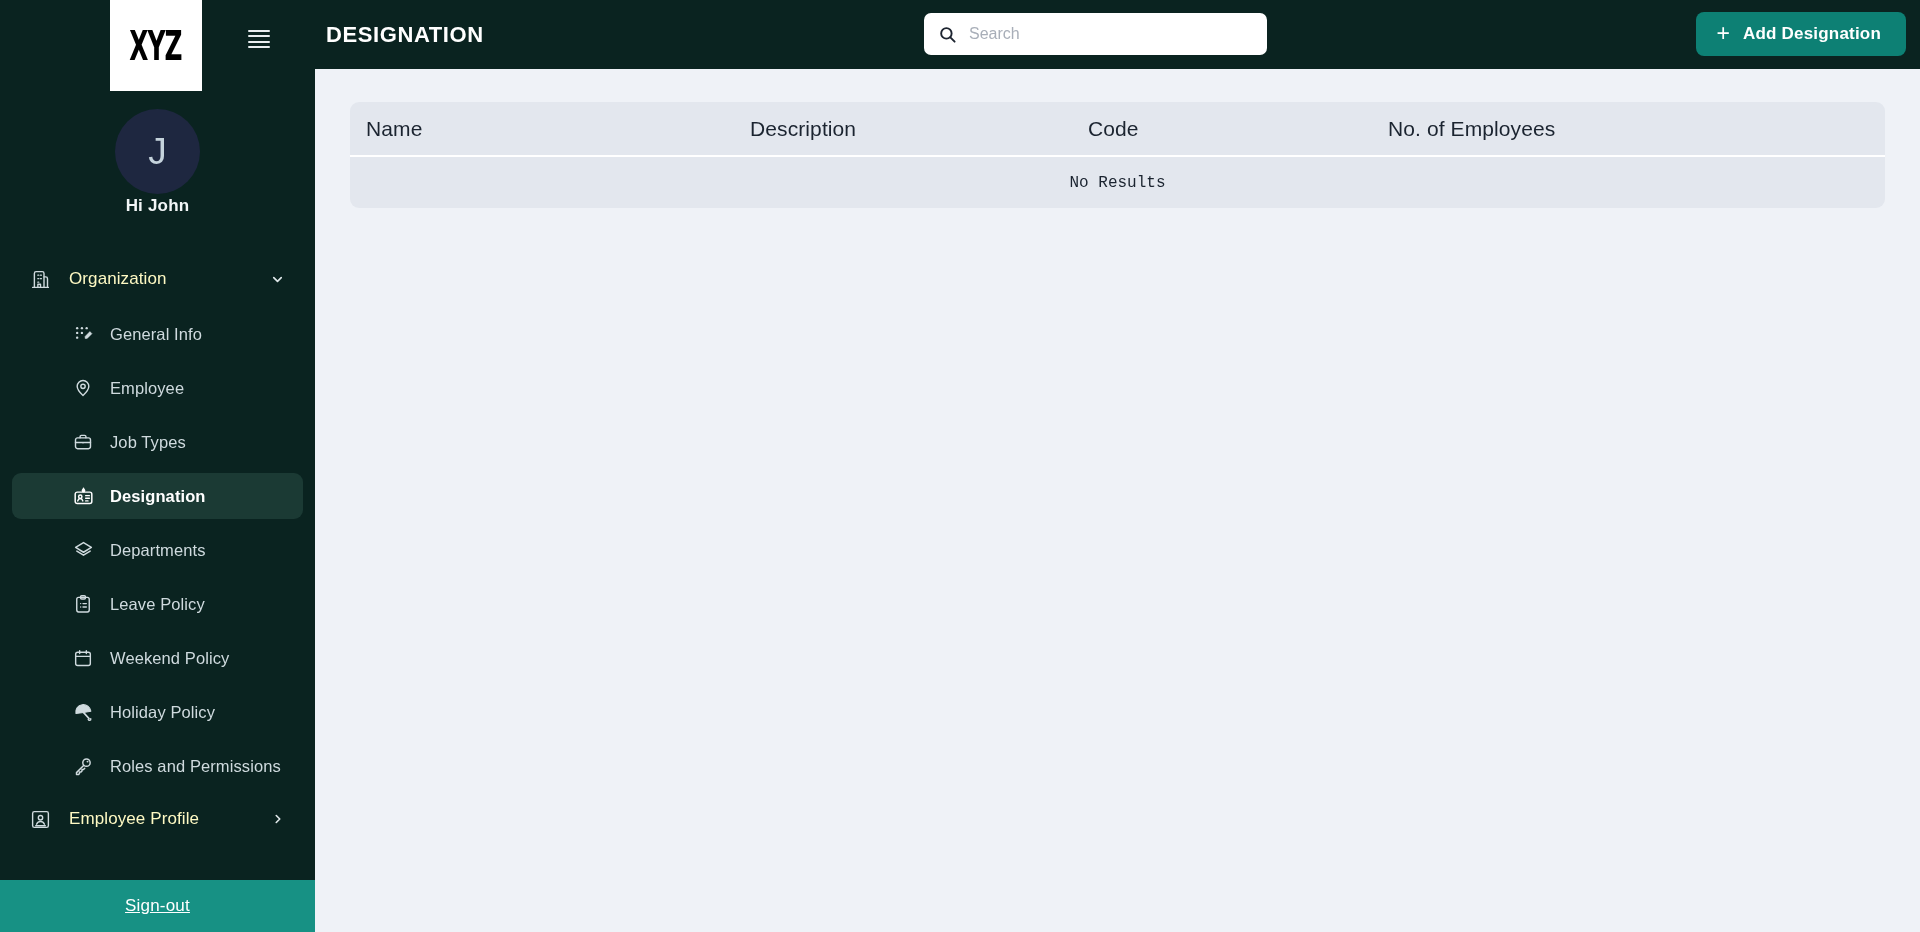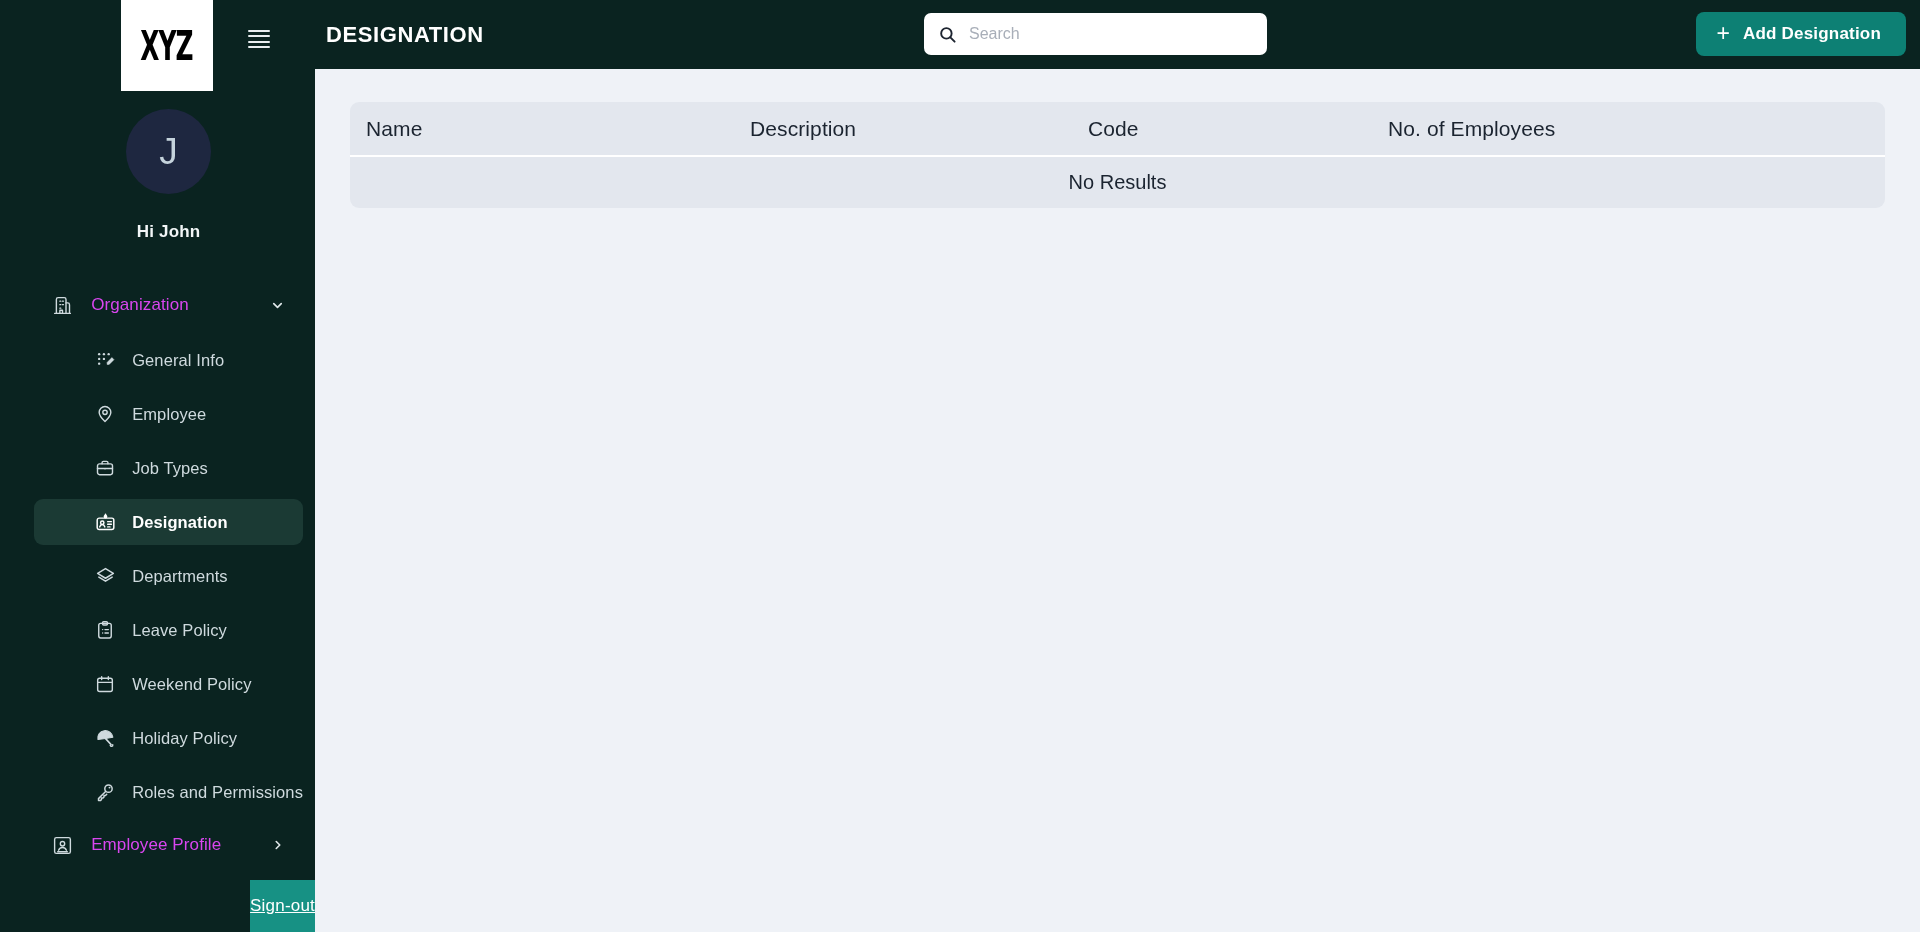--- a/index.html
+++ b/index.html
@@ -10,21 +10,20 @@
     overflow: hidden;
   }
   #app { display: flex; width: 1920px; height: 932px; position: relative; }
 
   
   .sidebar {
     width: 315px; min-width: 315px; height: 932px;
     background: #0a2320;
     display: flex; flex-direction: column;
     position: relative;
-    align-items: flex-end;
   }
   .sidebar-scroll {
     flex: 1 1 auto;
     overflow: hidden;
     display: flex; flex-direction: column;
   }
   .brand-row {
     height: 92px; position: relative;
     display: flex; align-items: flex-start; justify-content: center;
   }
@@ -49,33 +48,33 @@
   .hamburger i { display: block; height: 2px; background: #e8eef0; border-radius: 1px; }
 
   .avatar-wrap { margin-top: 17px; display: flex; flex-direction: column; align-items: center; }
   .avatar {
     width: 85px; height: 85px; border-radius: 50%;
     background: #1e2740;
     display: flex; align-items: center; justify-content: center;
     color: #c5d3dc; font-size: 37px; font-weight: 400;
   }
   .hi-user {
-    margin-top: 28px; color: #f2f6f7; font-size: 17px; font-weight: 700;
+    margin-top: 2px; color: #f2f6f7; font-size: 17px; font-weight: 700;
     letter-spacing: 0.2px;
   }
 
   .nav { margin-top: 41px; padding: 0 12px; }
   .nav-group-head {
     height: 44px; display: flex; align-items: center;
     padding: 0 14px 0 18px; cursor: pointer; position: relative;
     border-radius: 8px;
   }
   .nav-group-head .ico { width: 30px; display: flex; align-items: center; }
   .nav-group-head .lbl {
-    color: #d946ef; font-size: 17px; margin-left: 9px; letter-spacing: .1px;
+    color: #fef9c3; font-size: 17px; margin-left: 9px; letter-spacing: .1px;
   }
   .chev { position: absolute; right: 18px; display: flex; align-items: center; }
 
   .nav-item {
     height: 46px; margin: 0 0 8px 0;
     display: flex; align-items: center;
     padding-left: 58px; border-radius: 9px; cursor: pointer;
     position: relative;
   }
   .nav-item:first-of-type { margin-top: 10px; }
@@ -144,21 +143,21 @@
   }
   .th.c1 { width: 400px; padding-left: 16px; }
   .th.c2 { width: 338px; }
   .th.c3 { width: 300px; }
   .th.c4 { width: 430px; }
   .divider { height: 2px; background: #ffffff; }
   .tbody-empty {
     background: #e3e7ee; height: 51px;
     display: flex; align-items: center; justify-content: center;
   }
-  .tbody-empty .msg { font-size: 20px; color: #1b2430; }
+  .tbody-empty .msg { font-size: 16px; color: #1b2430; font-family: Liberation Mono, monospace; }
 
   svg { display: block; }
 </style>
 </head>
 <body>
 
 <div id="app">
 
   <aside class="sidebar">
     <div class="sidebar-scroll">

